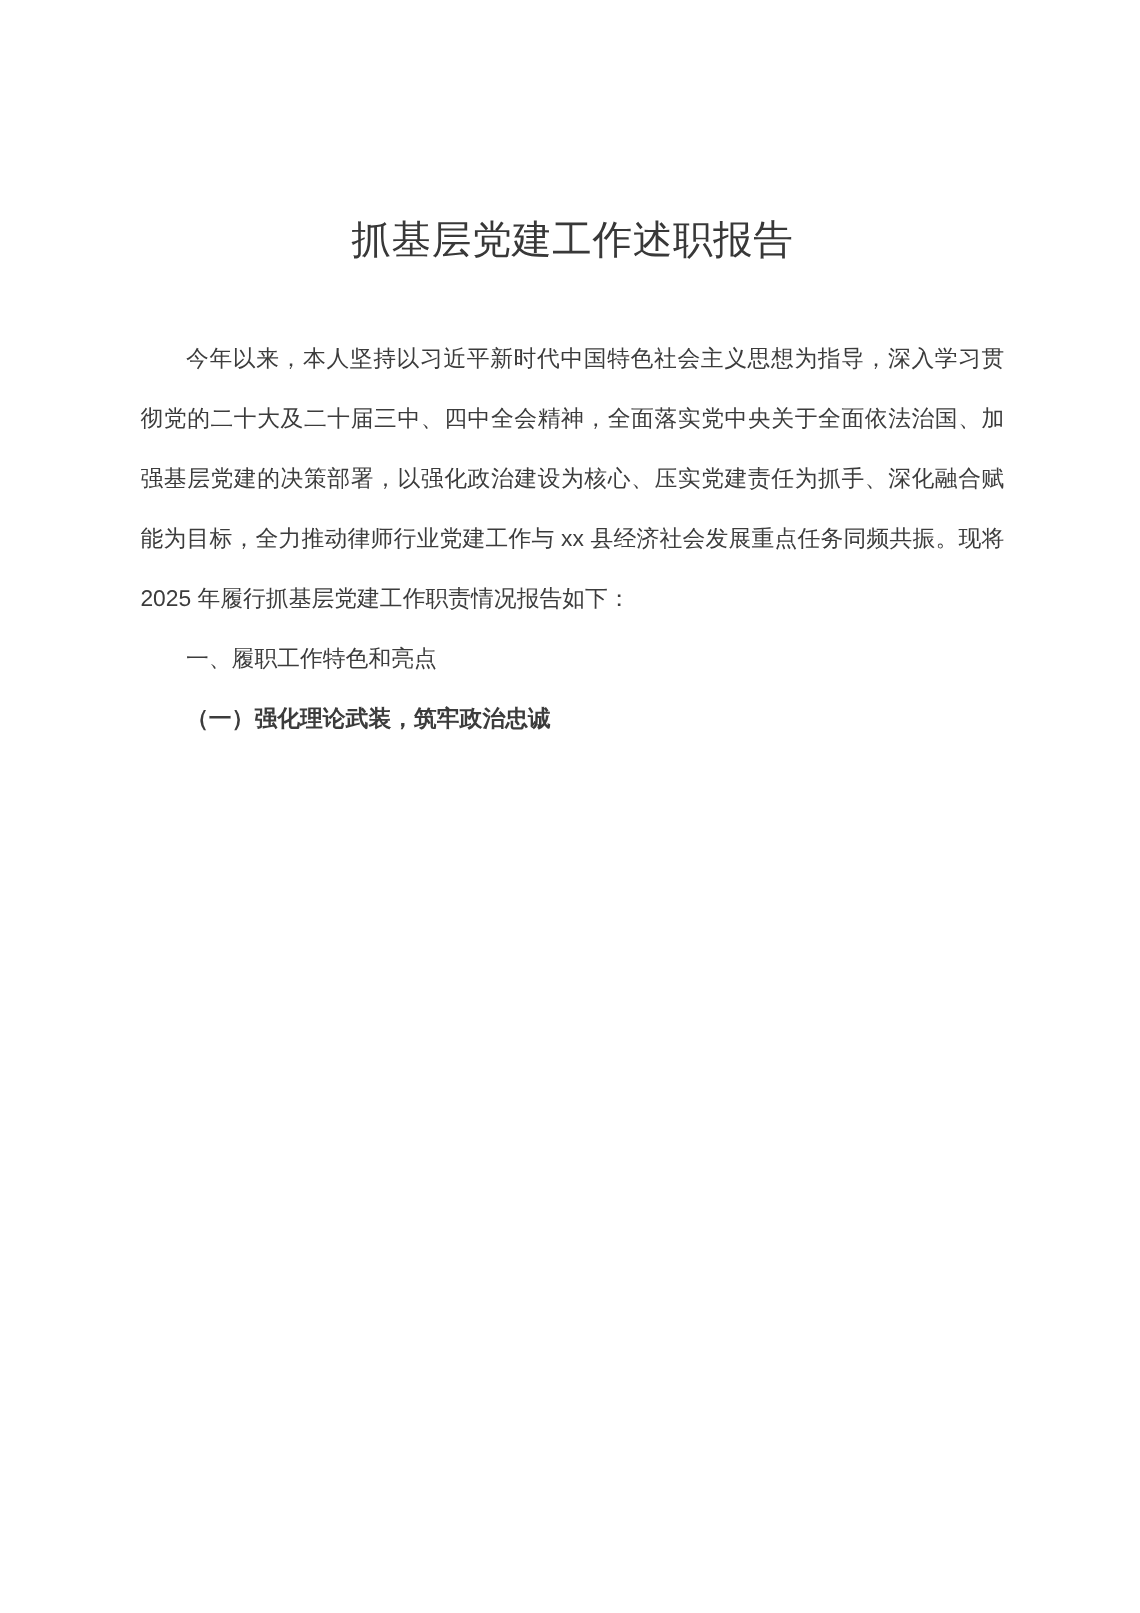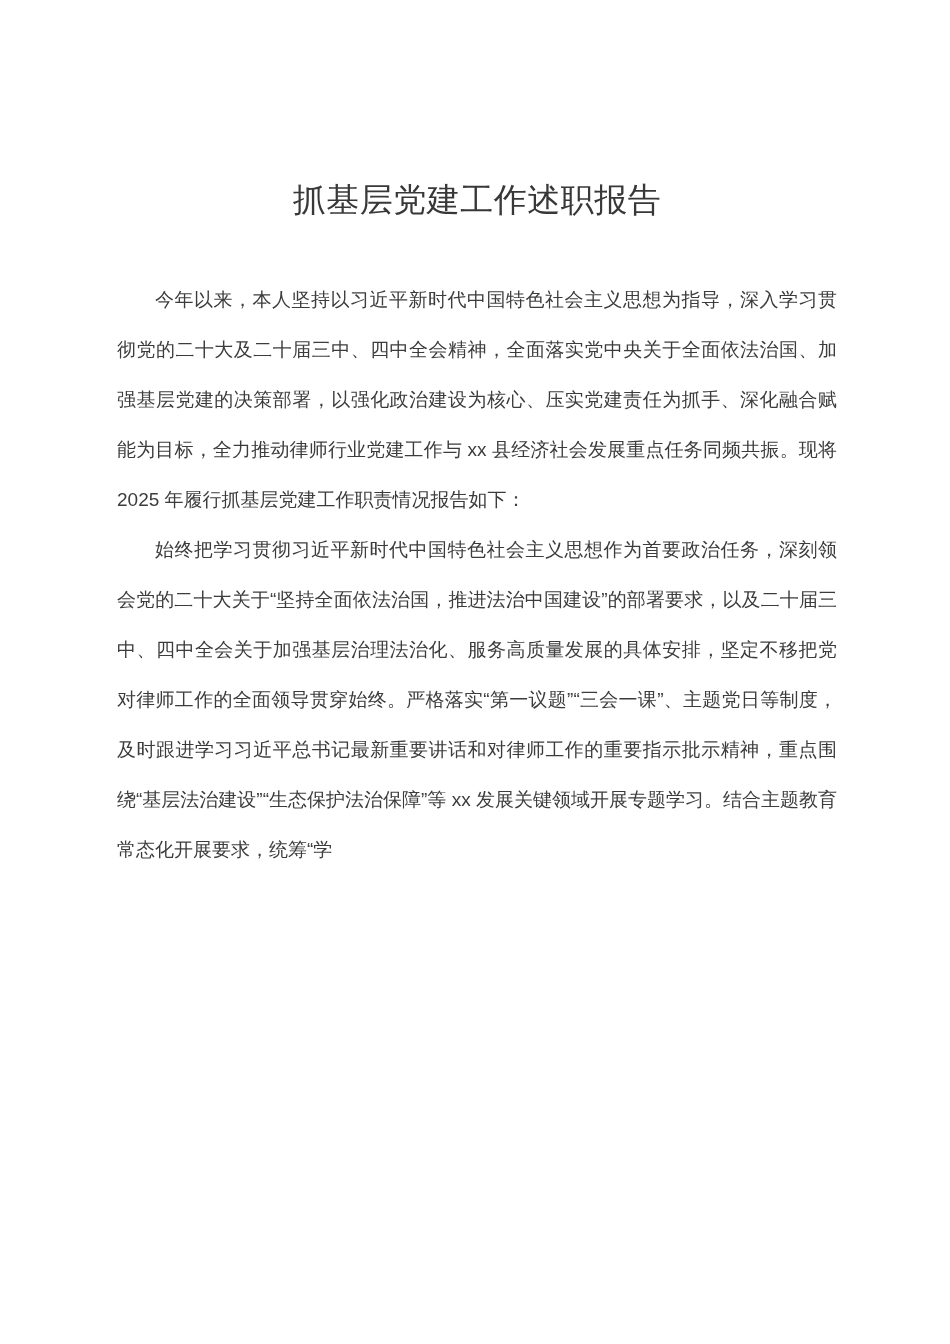--- a/index.html
+++ b/index.html
@@ -48,15 +48,16 @@
   .h-level1  { font-weight: 400; }
   .h-level2  { font-weight: 700; }
 </style>
 </head>
 <body>
 
 <div class="page">
   <div class="content">
     <h1 class="doc-title">抓基层党建工作述职报告</h1>
     <p class="body-para">今年以来，本人坚持以习近平新时代中国特色社会主义思想为指导，深入学习贯彻党的二十大及二十届三中、四中全会精神，全面落实党中央关于全面依法治国、加强基层党建的决策部署，以强化政治建设为核心、压实党建责任为抓手、深化融合赋能为目标，全力推动律师行业党建工作与 xx 县经济社会发展重点任务同频共振。现将 2025 年履行抓基层党建工作职责情况报告如下：</p>
-    <p class="body-para">始终把学习贯彻习近平新时代中国特色社会主义思想作为首要政治任务，深刻领会党的二十大关于“坚持全面依法治国，推进法治中国建设”的部署要求，以及二十届三中、四中全会关于加强基层治理法治化、服务高质量发展的具体安排，坚定不移把党对律师工作的全面领导贯穿始终。严格落实“第一议题”“三会一课”、主题党日等制度，及时跟进学习习近平总书记最新重要讲话和对律师工作的重要指示批示精神，重点围绕“基层法治建设”“生态保护法治保障”等 xx 发展关键领域开展专题学习。结合主题教育常态化开展要求，统筹“学</p>
+    <h2 class="h-level1">一、履职工作特色和亮点</h2>
+    <h3 class="h-level2">（一）强化理论武装，筑牢政治忠诚</h3>
   </div>
 </div>
 
 </body></html>

